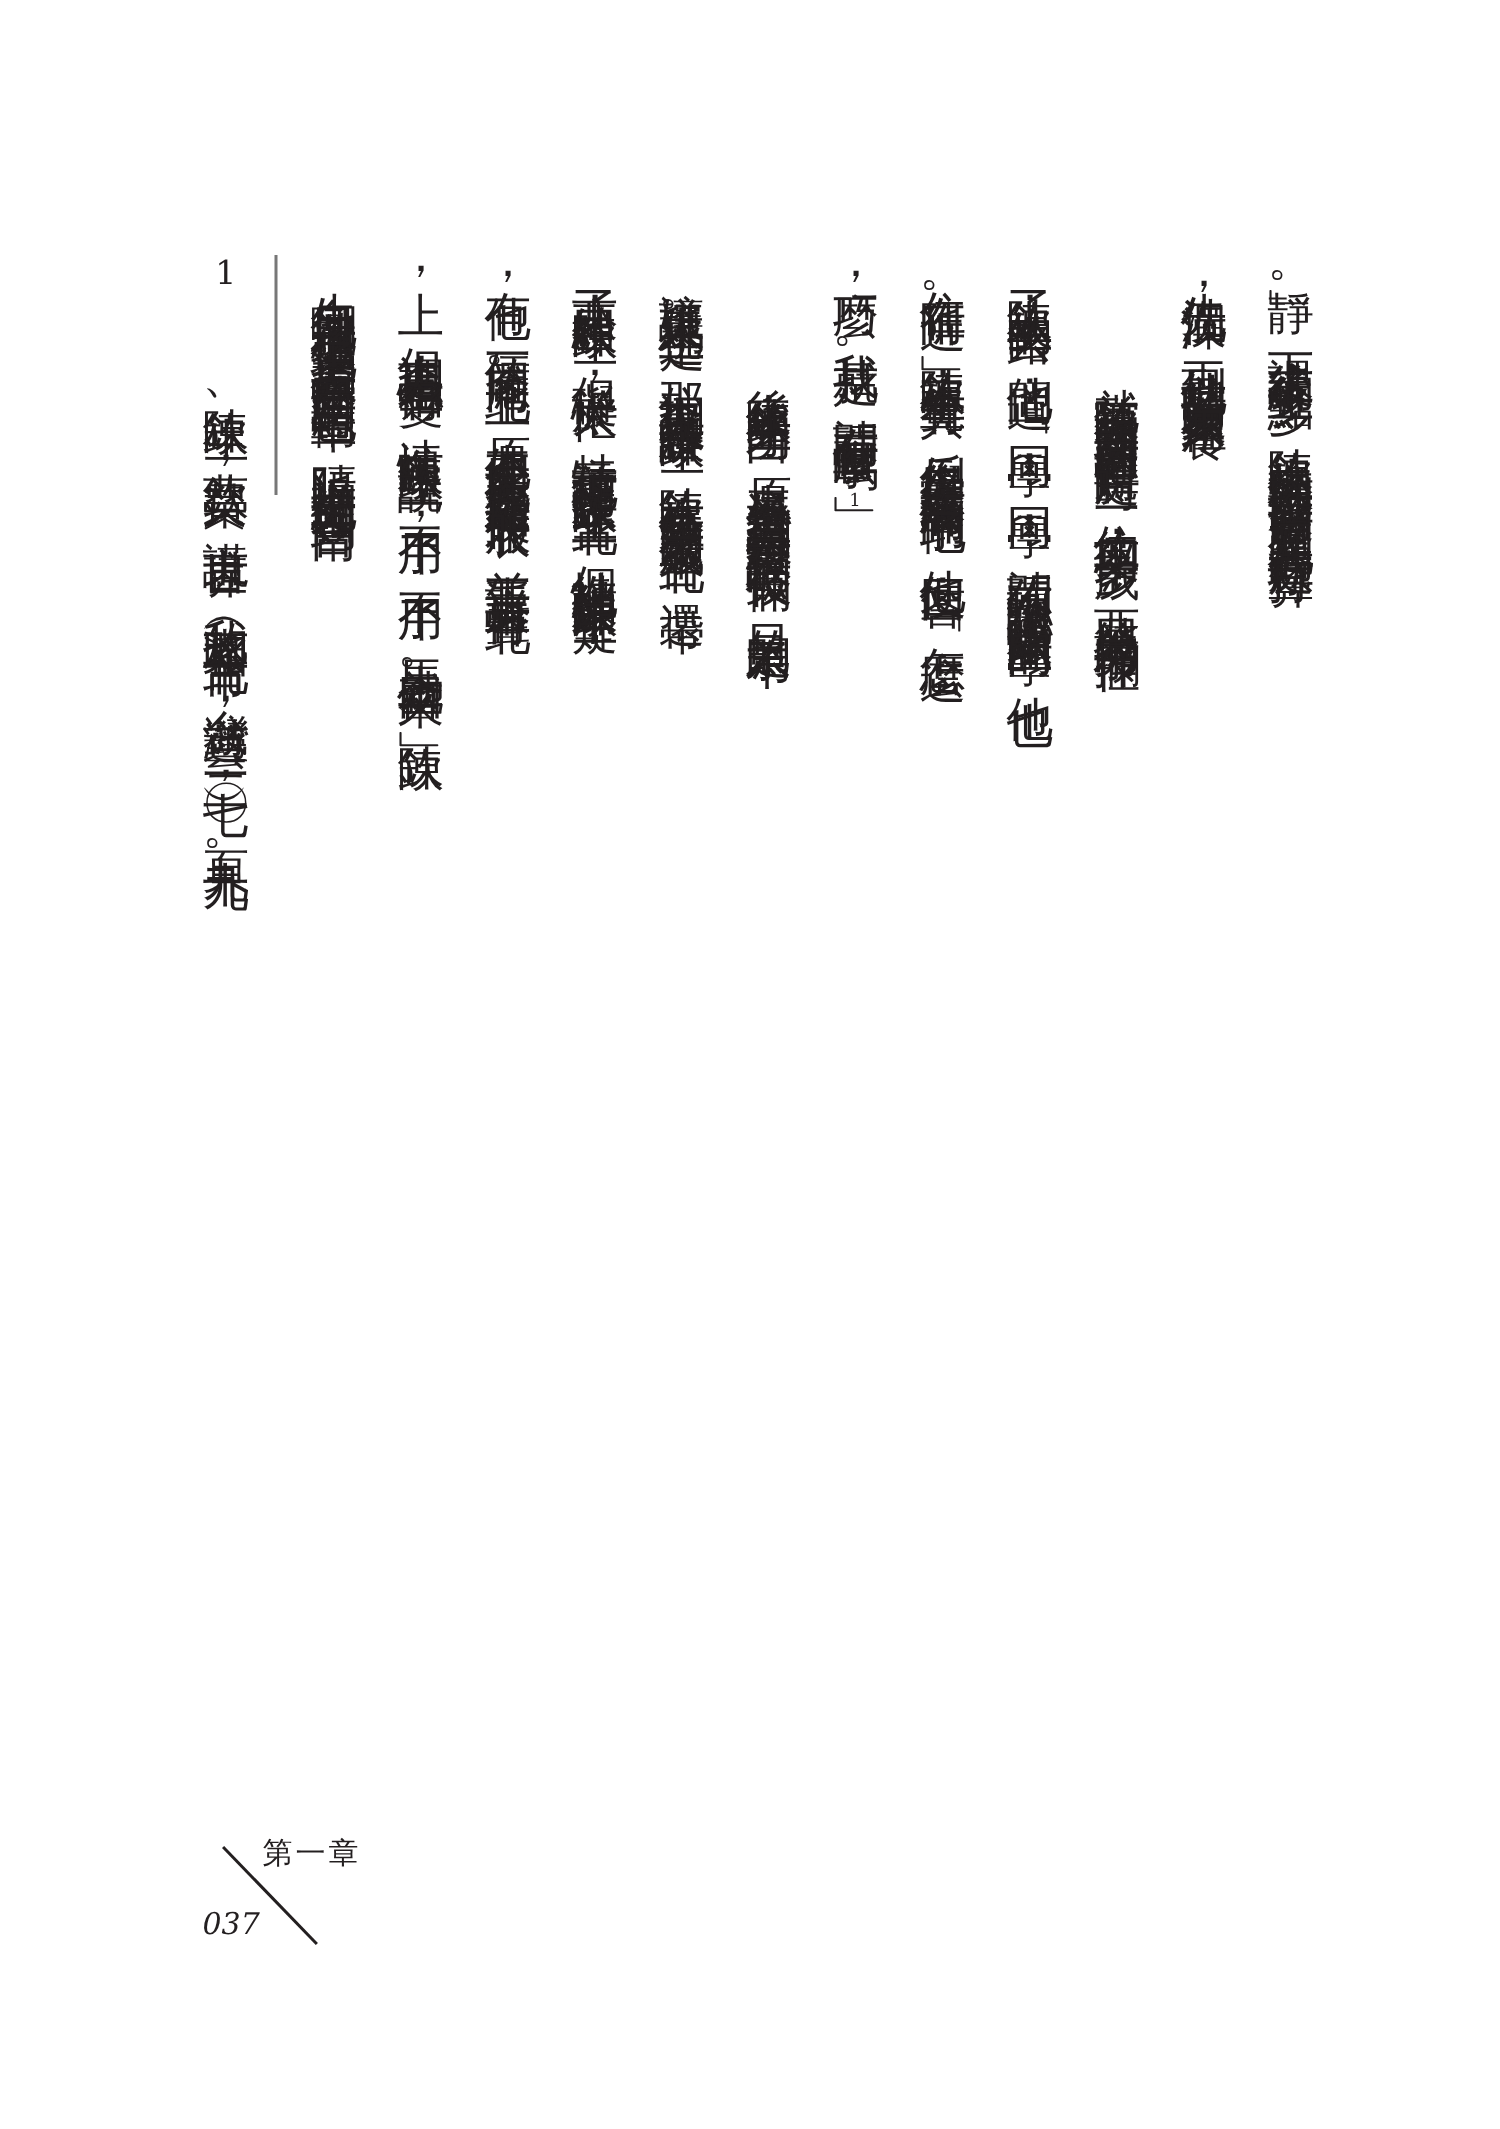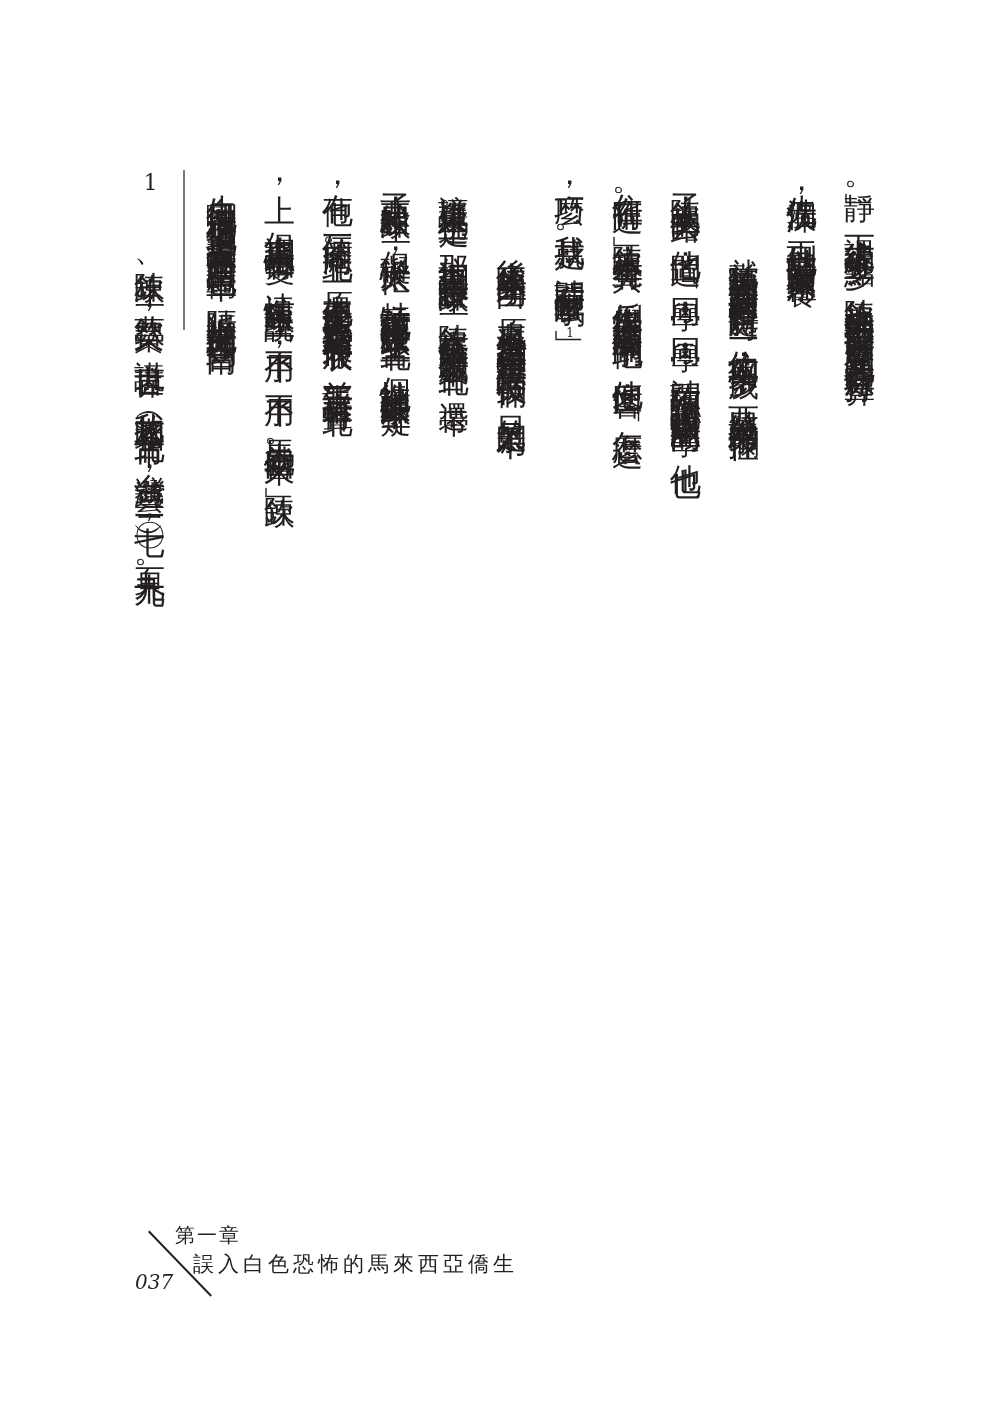--- a/index.html
+++ b/index.html
@@ -59,15 +59,14 @@
 </style>
 
 <div class="fn" style="left: 128px;">
   <span class="fn-num">1</span>
   <span>陳欽生、曹欽榮，《謊言世界 我的真相》（台北市：台灣遊藝，二〇一七），頁九十九。</span>
 </div>
 
 <div class="footer">
   <div class="slash"></div>
   <div class="chapter">第一章</div>
-  <div class="title">誤入白色恐怖的馬來西亞僑生</div>
   <div class="pageno">037</div>
 </div>
 
 </body></html>

